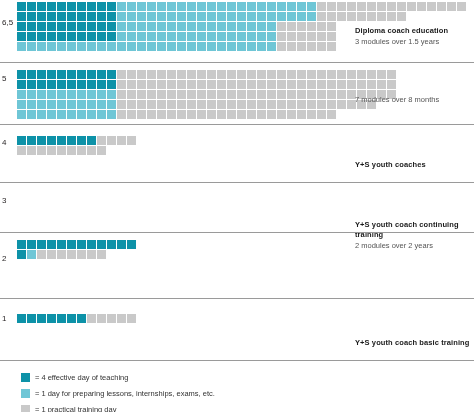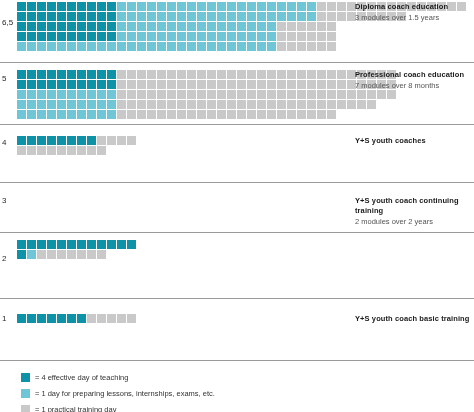--- a/index.html
+++ b/index.html
@@ -63,20 +63,21 @@
     border-right: 1px solid #ffffff;
     border-bottom: 1px solid #ffffff;
   }
   .cell.t { background: #0d92a8; }
   .cell.p { background: #6fc6d6; }
   .cell.g { background: #c9c9c9; }
   .label-block {
     position: absolute;
     left: 355px;
     width: 119px;
+    margin-top: 24px;
   }
   .label-title {
     font-size: 7.5px;
     line-height: 10px;
     font-weight: bold;
     color: #1a1a1a;
     letter-spacing: 0.1px;
   }
   .label-sub {
     font-size: 7.5px;
@@ -146,21 +147,20 @@
     <div class="level-section" style="top: 0px;">
       <div class="axis-label" style="top: 74px;">5</div>
       <div class="grid-wrap" style="top: 70px;">
         <div class="grid-row"><span class="cell t"></span><span class="cell t"></span><span class="cell t"></span><span class="cell t"></span><span class="cell t"></span><span class="cell t"></span><span class="cell t"></span><span class="cell t"></span><span class="cell t"></span><span class="cell t"></span><span class="cell g"></span><span class="cell g"></span><span class="cell g"></span><span class="cell g"></span><span class="cell g"></span><span class="cell g"></span><span class="cell g"></span><span class="cell g"></span><span class="cell g"></span><span class="cell g"></span><span class="cell g"></span><span class="cell g"></span><span class="cell g"></span><span class="cell g"></span><span class="cell g"></span><span class="cell g"></span><span class="cell g"></span><span class="cell g"></span><span class="cell g"></span><span class="cell g"></span><span class="cell g"></span><span class="cell g"></span><span class="cell g"></span><span class="cell g"></span><span class="cell g"></span><span class="cell g"></span><span class="cell g"></span><span class="cell g"></span></div>
         <div class="grid-row"><span class="cell t"></span><span class="cell t"></span><span class="cell t"></span><span class="cell t"></span><span class="cell t"></span><span class="cell t"></span><span class="cell t"></span><span class="cell t"></span><span class="cell t"></span><span class="cell t"></span><span class="cell g"></span><span class="cell g"></span><span class="cell g"></span><span class="cell g"></span><span class="cell g"></span><span class="cell g"></span><span class="cell g"></span><span class="cell g"></span><span class="cell g"></span><span class="cell g"></span><span class="cell g"></span><span class="cell g"></span><span class="cell g"></span><span class="cell g"></span><span class="cell g"></span><span class="cell g"></span><span class="cell g"></span><span class="cell g"></span><span class="cell g"></span><span class="cell g"></span><span class="cell g"></span><span class="cell g"></span><span class="cell g"></span><span class="cell g"></span><span class="cell g"></span><span class="cell g"></span><span class="cell g"></span><span class="cell g"></span></div>
         <div class="grid-row"><span class="cell p"></span><span class="cell p"></span><span class="cell p"></span><span class="cell p"></span><span class="cell p"></span><span class="cell p"></span><span class="cell p"></span><span class="cell p"></span><span class="cell p"></span><span class="cell p"></span><span class="cell g"></span><span class="cell g"></span><span class="cell g"></span><span class="cell g"></span><span class="cell g"></span><span class="cell g"></span><span class="cell g"></span><span class="cell g"></span><span class="cell g"></span><span class="cell g"></span><span class="cell g"></span><span class="cell g"></span><span class="cell g"></span><span class="cell g"></span><span class="cell g"></span><span class="cell g"></span><span class="cell g"></span><span class="cell g"></span><span class="cell g"></span><span class="cell g"></span><span class="cell g"></span><span class="cell g"></span><span class="cell g"></span><span class="cell g"></span><span class="cell g"></span><span class="cell g"></span><span class="cell g"></span><span class="cell g"></span></div>
         <div class="grid-row"><span class="cell p"></span><span class="cell p"></span><span class="cell p"></span><span class="cell p"></span><span class="cell p"></span><span class="cell p"></span><span class="cell p"></span><span class="cell p"></span><span class="cell p"></span><span class="cell p"></span><span class="cell g"></span><span class="cell g"></span><span class="cell g"></span><span class="cell g"></span><span class="cell g"></span><span class="cell g"></span><span class="cell g"></span><span class="cell g"></span><span class="cell g"></span><span class="cell g"></span><span class="cell g"></span><span class="cell g"></span><span class="cell g"></span><span class="cell g"></span><span class="cell g"></span><span class="cell g"></span><span class="cell g"></span><span class="cell g"></span><span class="cell g"></span><span class="cell g"></span><span class="cell g"></span><span class="cell g"></span><span class="cell g"></span><span class="cell g"></span><span class="cell g"></span><span class="cell g"></span></div>
         <div class="grid-row"><span class="cell p"></span><span class="cell p"></span><span class="cell p"></span><span class="cell p"></span><span class="cell p"></span><span class="cell p"></span><span class="cell p"></span><span class="cell p"></span><span class="cell p"></span><span class="cell p"></span><span class="cell g"></span><span class="cell g"></span><span class="cell g"></span><span class="cell g"></span><span class="cell g"></span><span class="cell g"></span><span class="cell g"></span><span class="cell g"></span><span class="cell g"></span><span class="cell g"></span><span class="cell g"></span><span class="cell g"></span><span class="cell g"></span><span class="cell g"></span><span class="cell g"></span><span class="cell g"></span><span class="cell g"></span><span class="cell g"></span><span class="cell g"></span><span class="cell g"></span><span class="cell g"></span><span class="cell g"></span></div>
       </div>
       <div class="label-block" style="top: 70px;">
-        <div class="label-title">Professional coach education</div>
         <div class="label-sub">7 modules over 8 months</div>
       </div>
     </div>
     <div class="sep-line" style="top: 124px;"></div>
     <div class="level-section" style="top: 0px;">
       <div class="axis-label" style="top: 138px;">4</div>
       <div class="grid-wrap" style="top: 136px;">
         <div class="grid-row"><span class="cell t"></span><span class="cell t"></span><span class="cell t"></span><span class="cell t"></span><span class="cell t"></span><span class="cell t"></span><span class="cell t"></span><span class="cell t"></span><span class="cell g"></span><span class="cell g"></span><span class="cell g"></span><span class="cell g"></span></div>
         <div class="grid-row"><span class="cell g"></span><span class="cell g"></span><span class="cell g"></span><span class="cell g"></span><span class="cell g"></span><span class="cell g"></span><span class="cell g"></span><span class="cell g"></span><span class="cell g"></span></div>
       </div>

